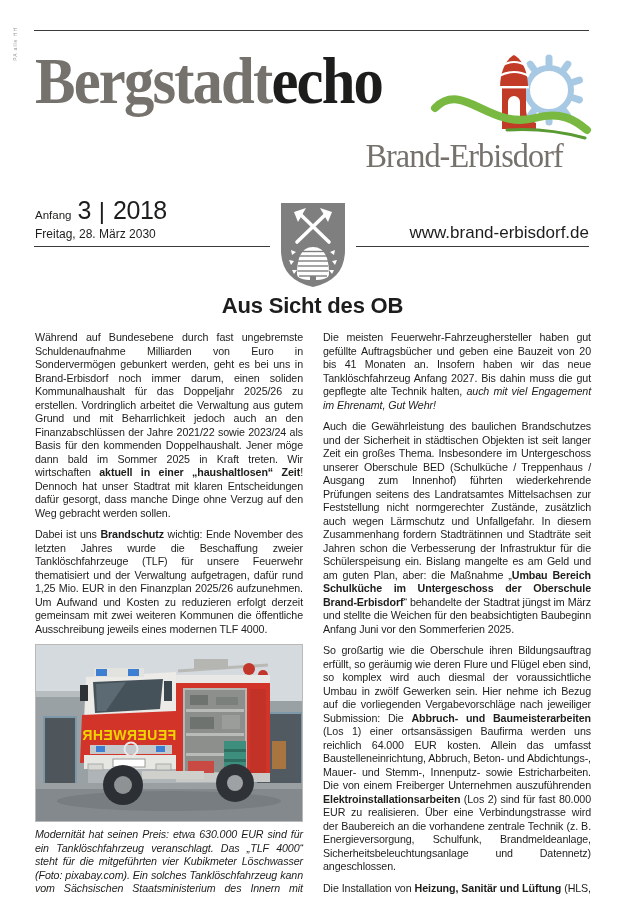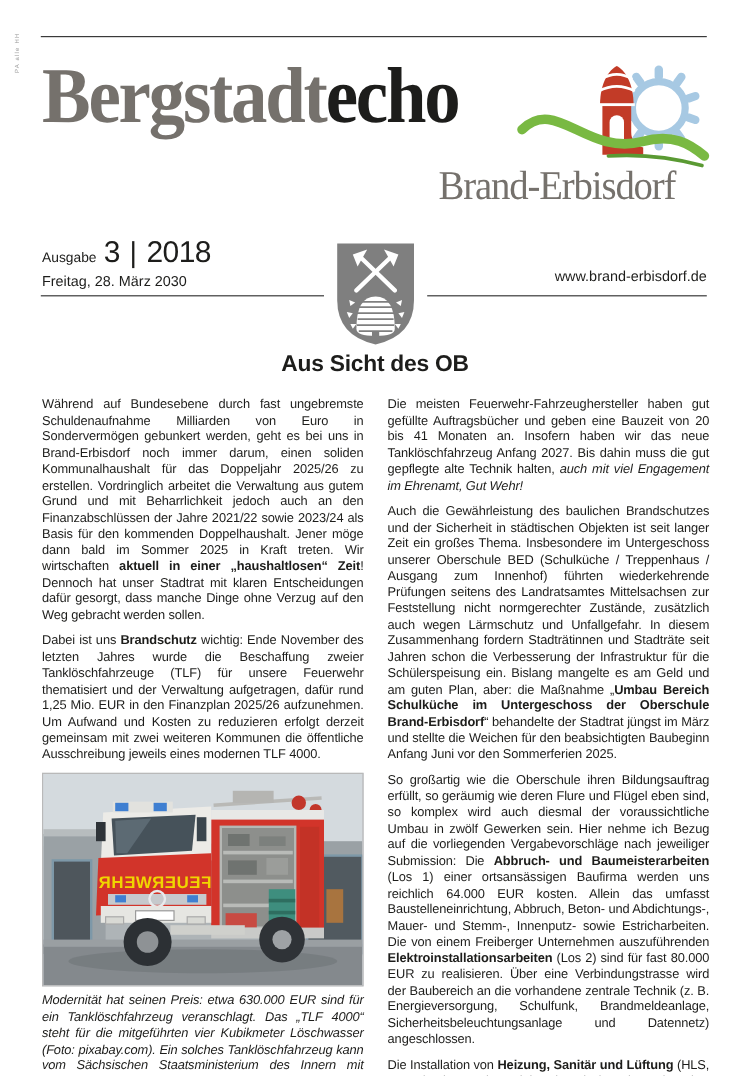--- a/index.html
+++ b/index.html
@@ -33,25 +33,25 @@
   .issue-line { display:flex; align-items:baseline; gap:6px; }
   .issue-label { font-size:11.5px; }
   .issue-big { font-size:25px; letter-spacing:-0.5px; }
   .issue-sep { font-size:24px; font-weight:300; color:#1d1d1b; padding:0 2px; }
   .issue-date { font-size:12px; margin-top:2px; }
   .divider-rule { position:absolute; left:34px; right:36px; top:246px; height:1px; background:#3a3a3a; }
   .crest-wrap {
     position:absolute; left:50%; transform:translateX(-50%); top:202px;
     background:#ffffff; padding:0 10px; z-index:2;
   }
-  .website { position:absolute; right:36px; top:223px; font-size:12px; }
+  .website { position:absolute; right:36px; top:223px; font-size:17px; }
   
   .article-title {
     position:absolute; left:0; right:0; top:293px; text-align:center;
-    font-size:19px; font-weight:bold; letter-spacing:-0.2px;
+    font-size:22px; font-weight:bold; letter-spacing:-0.2px;
   }
   .columns {
     position:absolute; left:35px; top:331px; width:556px;
     display:grid; grid-template-columns:268px 268px; column-gap:20px;
   }
   .col { font-size:10.7px; line-height:13.5px; text-align:justify; letter-spacing:-0.1px; hyphens:auto; }
   .col p.body-para { margin-bottom:8px; }
   .b { font-weight:bold; }
   .i { font-style:italic; }
   .photo-frame {
@@ -103,21 +103,21 @@
         <path d="M-42,62 C -14,34 12,84 58,72 C 84,65 98,74 110,84" stroke="#79b942" stroke-width="8"></path>
         <path d="M30,84 C 60,82 86,86 108,92" stroke="#5a9a33" stroke-width="3"></path>
       </g>
     </svg>
 
     <div class="masthead-sub">Brand-Erbisdorf</div>
   </div>
 
   <div class="issue-block">
     <div class="issue-line">
-      <span class="issue-label">Ausgabe</span>
+      <span class="issue-label">Anfang</span>
       <span class="issue-big">3</span>
       <span class="issue-sep">|</span>
       <span class="issue-big">2018</span>
     </div>
     <div class="issue-date">Freitag, 28. März 2030</div>
   </div>
 
   <div class="divider-rule"></div>
 
   <div class="crest-wrap">

